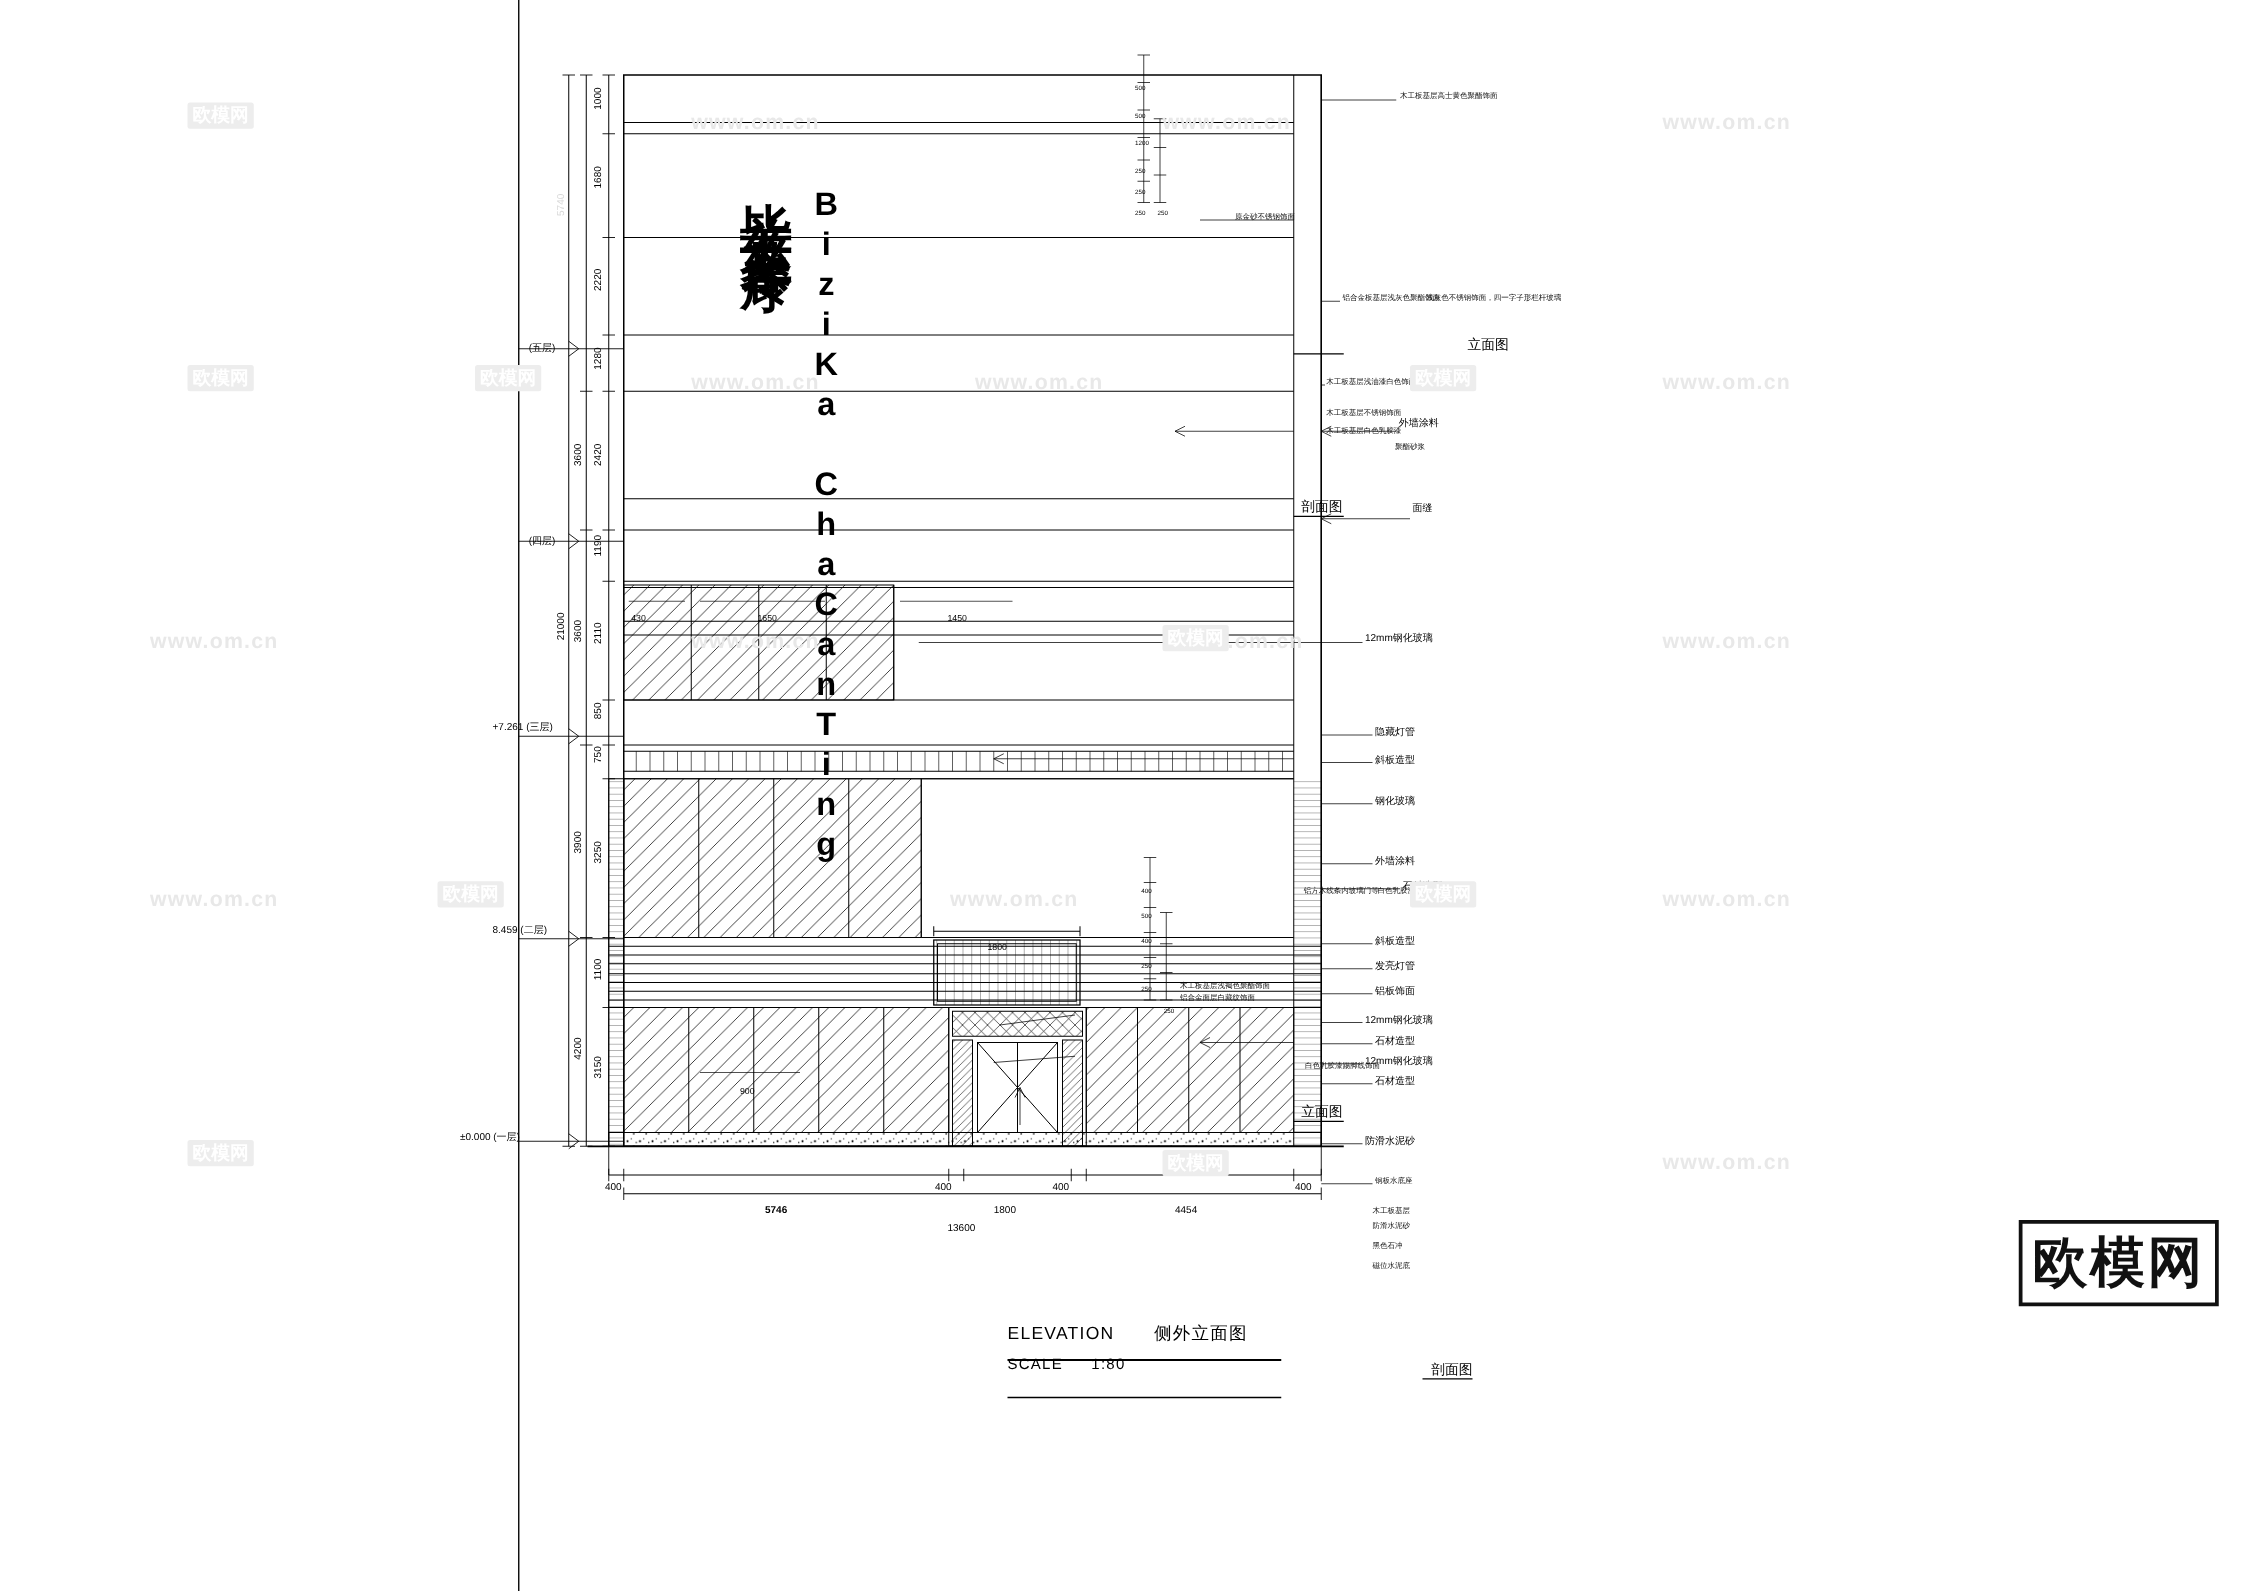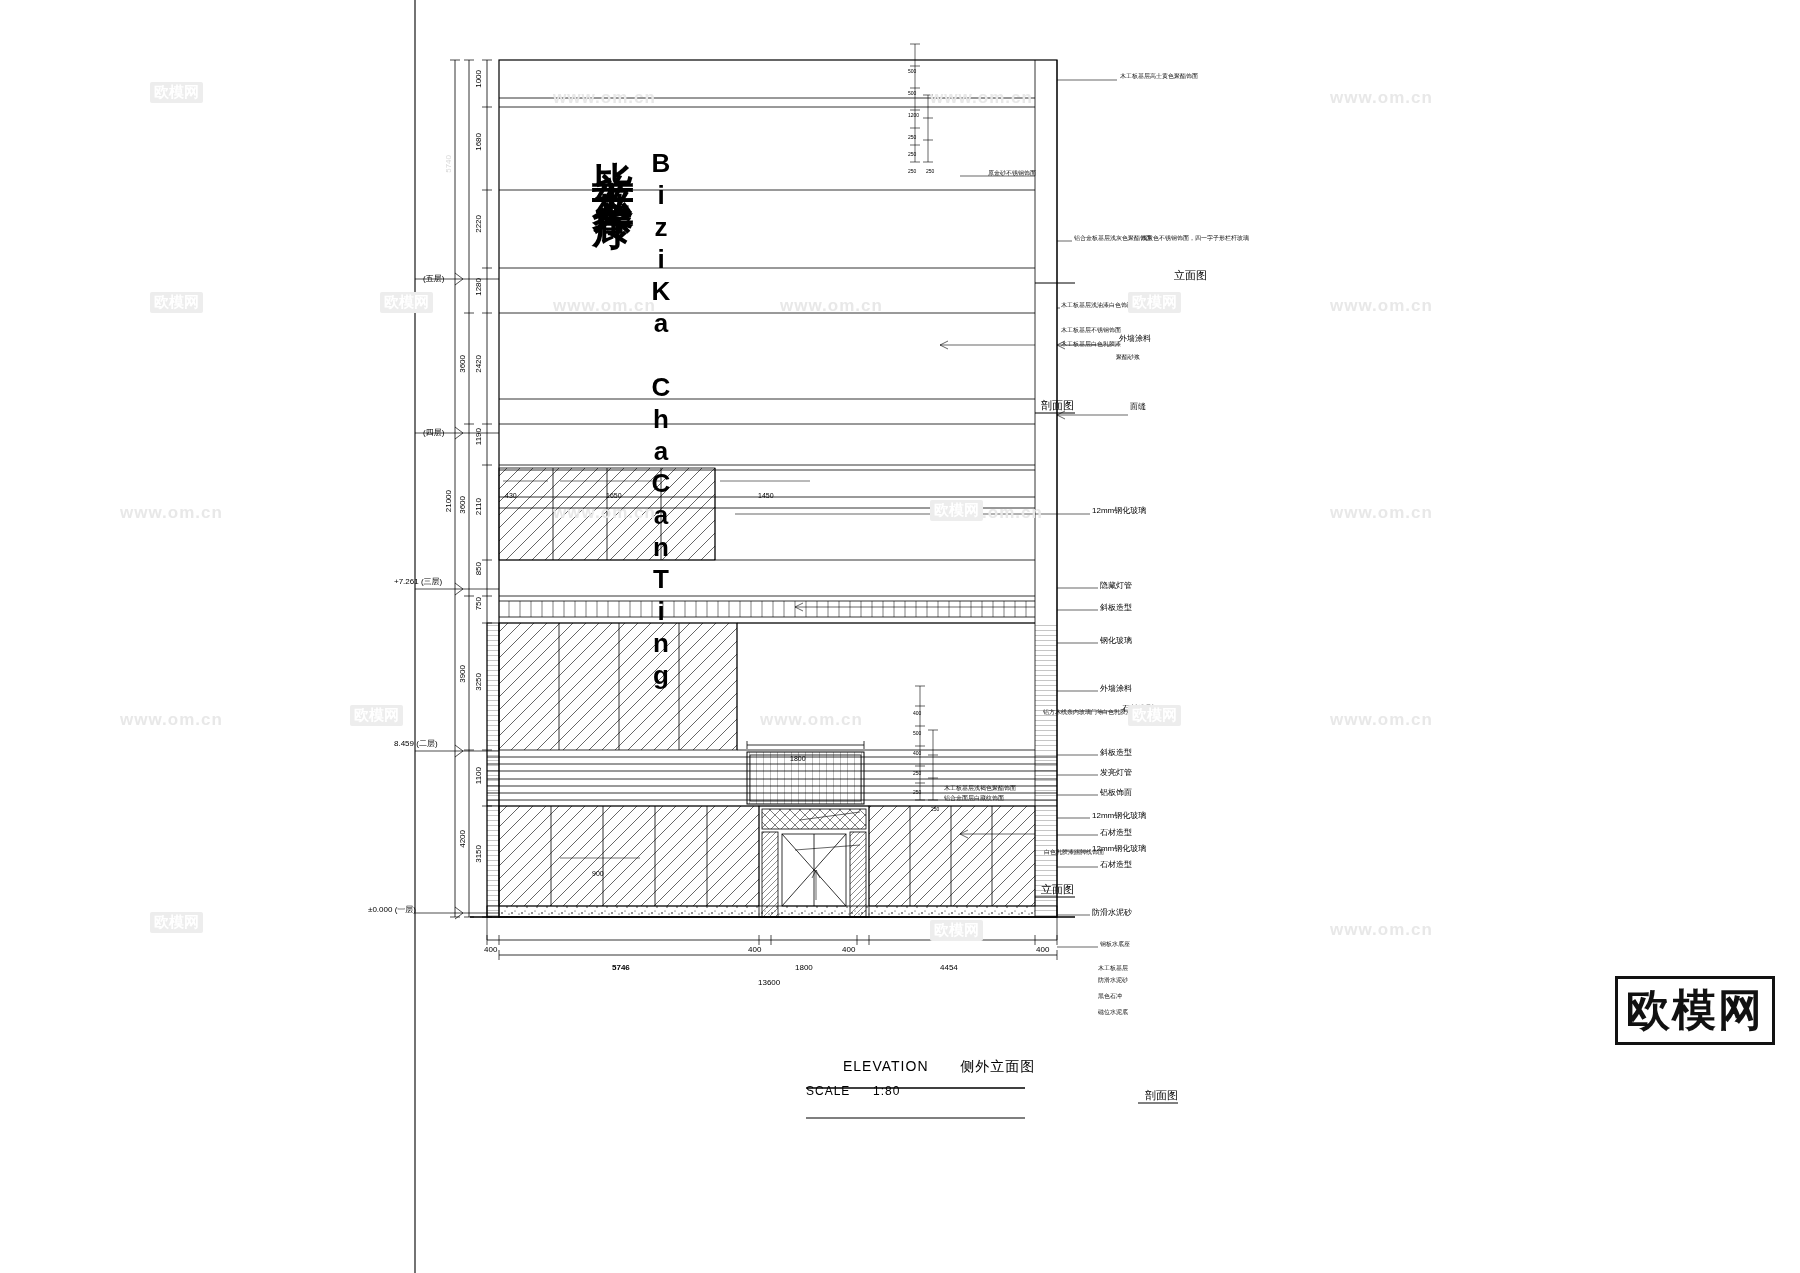--- a/index.html
+++ b/index.html
@@ -14,21 +14,21 @@
             letter-spacing:2px;}
   .big-logo .bx{display:inline-block;border:3px solid #111;padding:2px 8px;margin-right:3px;}
   .title-cn{position:absolute;font-family:"Liberation Sans",sans-serif;font-weight:bold;}
   .vtext{writing-mode:vertical-rl;text-orientation:upright;}
   .lbl{position:absolute;font-size:8px;white-space:nowrap;}
   .lbl-s{position:absolute;font-size:6px;white-space:nowrap;color:#111;}
   .dim{position:absolute;font-size:8px;white-space:nowrap;margin-top:20px;}
   .dimv{position:absolute;font-size:8px;white-space:nowrap;
         writing-mode:vertical-rl;transform:rotate(180deg);}
   .foot{position:absolute;}
-  .foot .t1{font-size:14px;letter-spacing:1px;margin-left:37px;}
+  .foot .t1{font-size:14px;letter-spacing:1px;}
   .foot .t2{font-size:12px;letter-spacing:1px;margin-top:8px;}
 </style>
 </head>
 <body>
 
 <svg class="cad" viewBox="0 0 1800 1273" xmlns="http://www.w3.org/2000/svg">
   <defs>
     <pattern id="hatch45" width="13" height="13" patternUnits="userSpaceOnUse" patternTransform="rotate(0)">
       <path d="M-3,16 l19,-19 M-3,3 l19,-19 M6,22 l19,-19" stroke="#000" stroke-width="0.6" fill="none"></path>
     </pattern>

